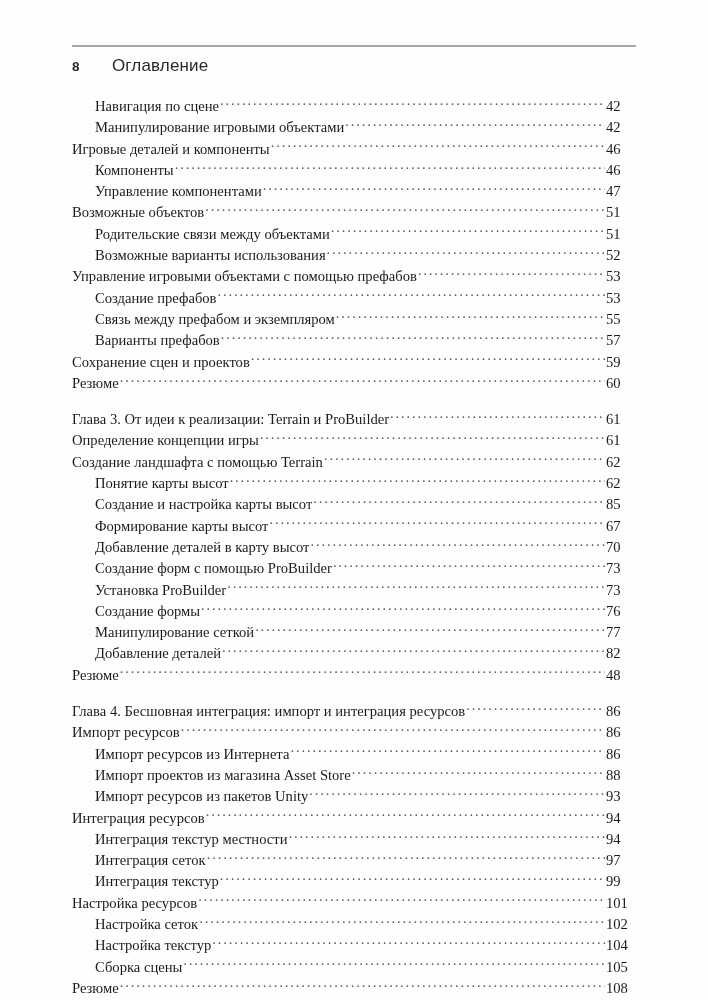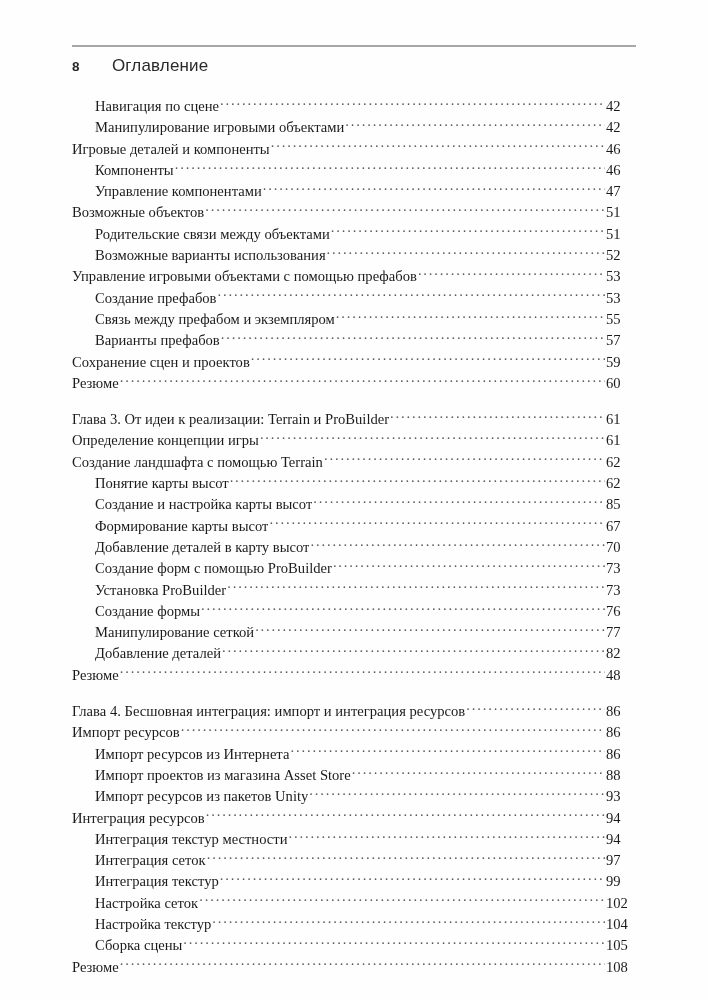--- a/index.html
+++ b/index.html
@@ -298,20 +298,25 @@
       <div class="toc-row lvl-1">
         <span class="toc-label">Интеграция сеток</span>
         <span class="toc-leader"></span>
         <span class="toc-page">97</span>
       </div>
       <div class="toc-row lvl-1">
         <span class="toc-label">Интеграция текстур</span>
         <span class="toc-leader"></span>
         <span class="toc-page">99</span>
       </div>
+      <div class="toc-row lvl-0">
+        <span class="toc-label">Настройка ресурсов</span>
+        <span class="toc-leader"></span>
+        <span class="toc-page">101</span>
+      </div>
       <div class="toc-row lvl-1">
         <span class="toc-label">Настройка сеток</span>
         <span class="toc-leader"></span>
         <span class="toc-page">102</span>
       </div>
       <div class="toc-row lvl-1">
         <span class="toc-label">Настройка текстур</span>
         <span class="toc-leader"></span>
         <span class="toc-page">104</span>
       </div>

